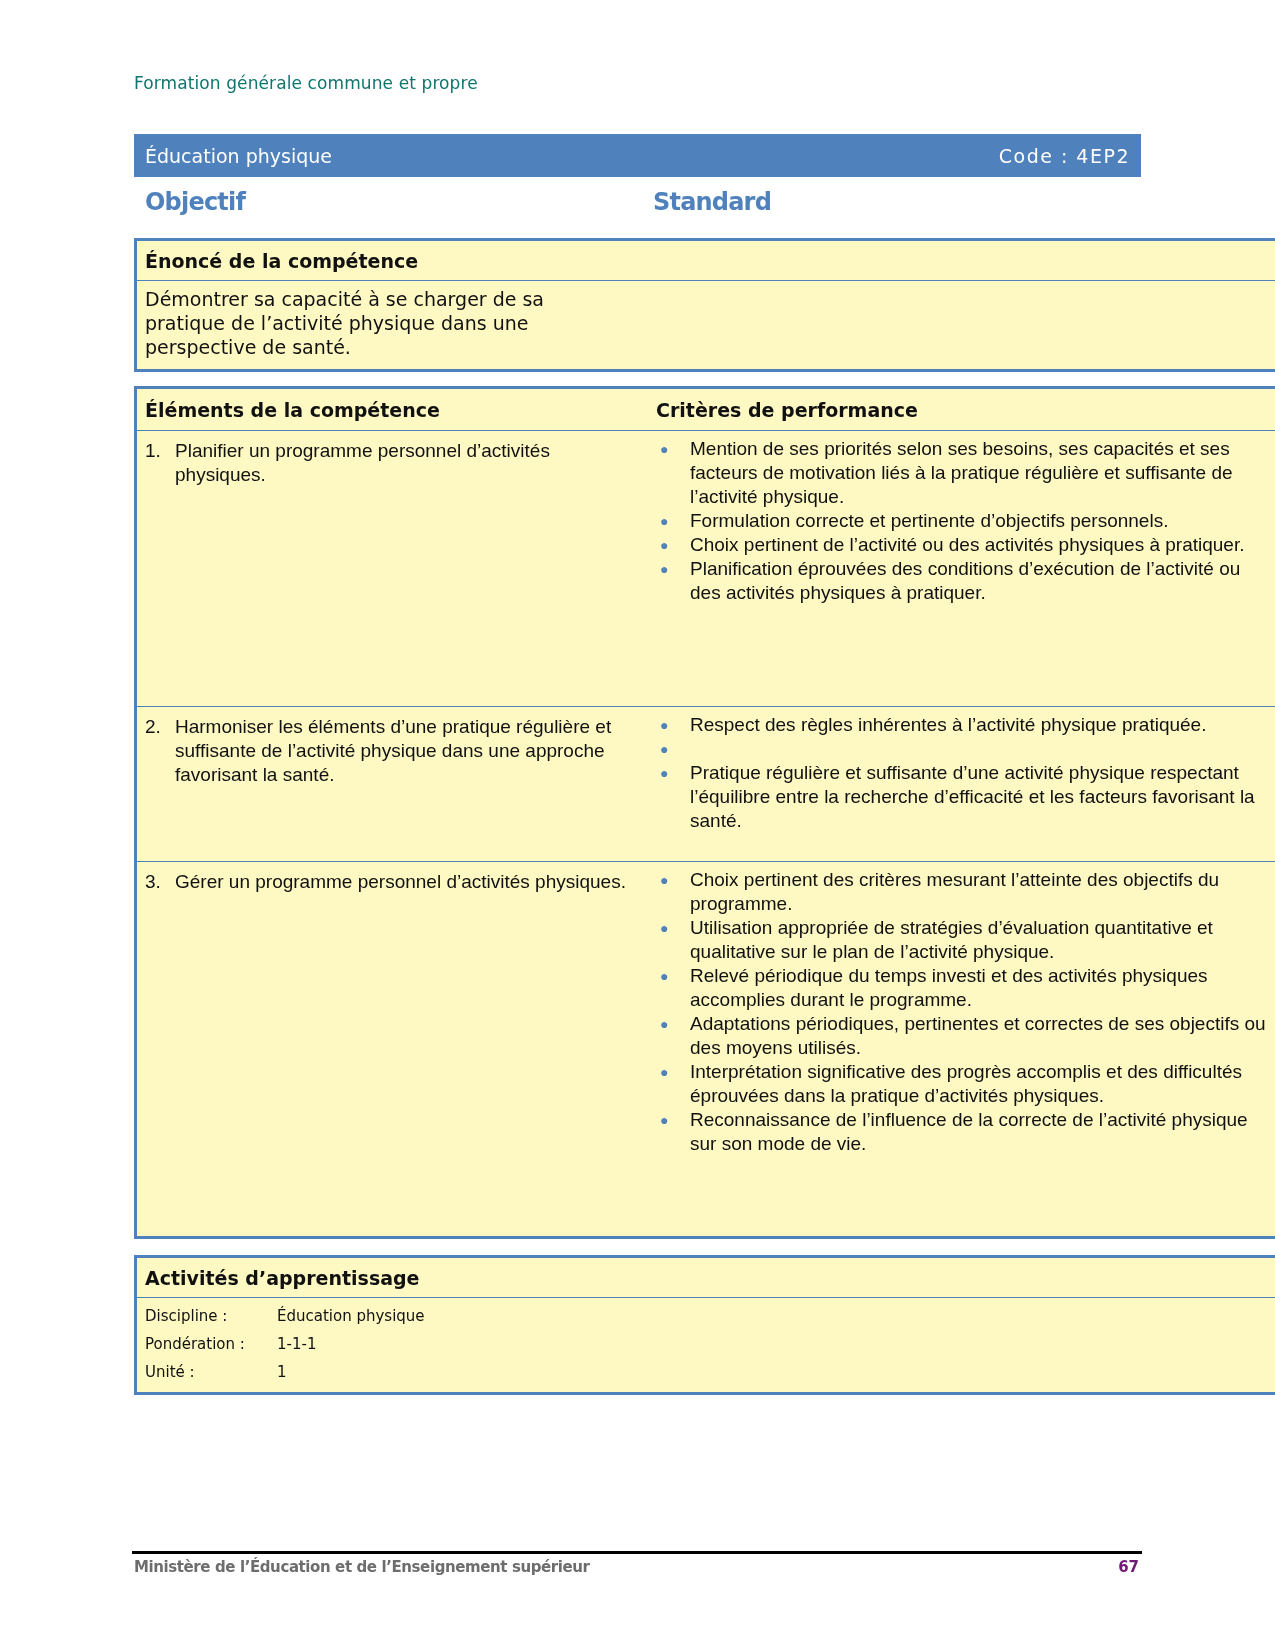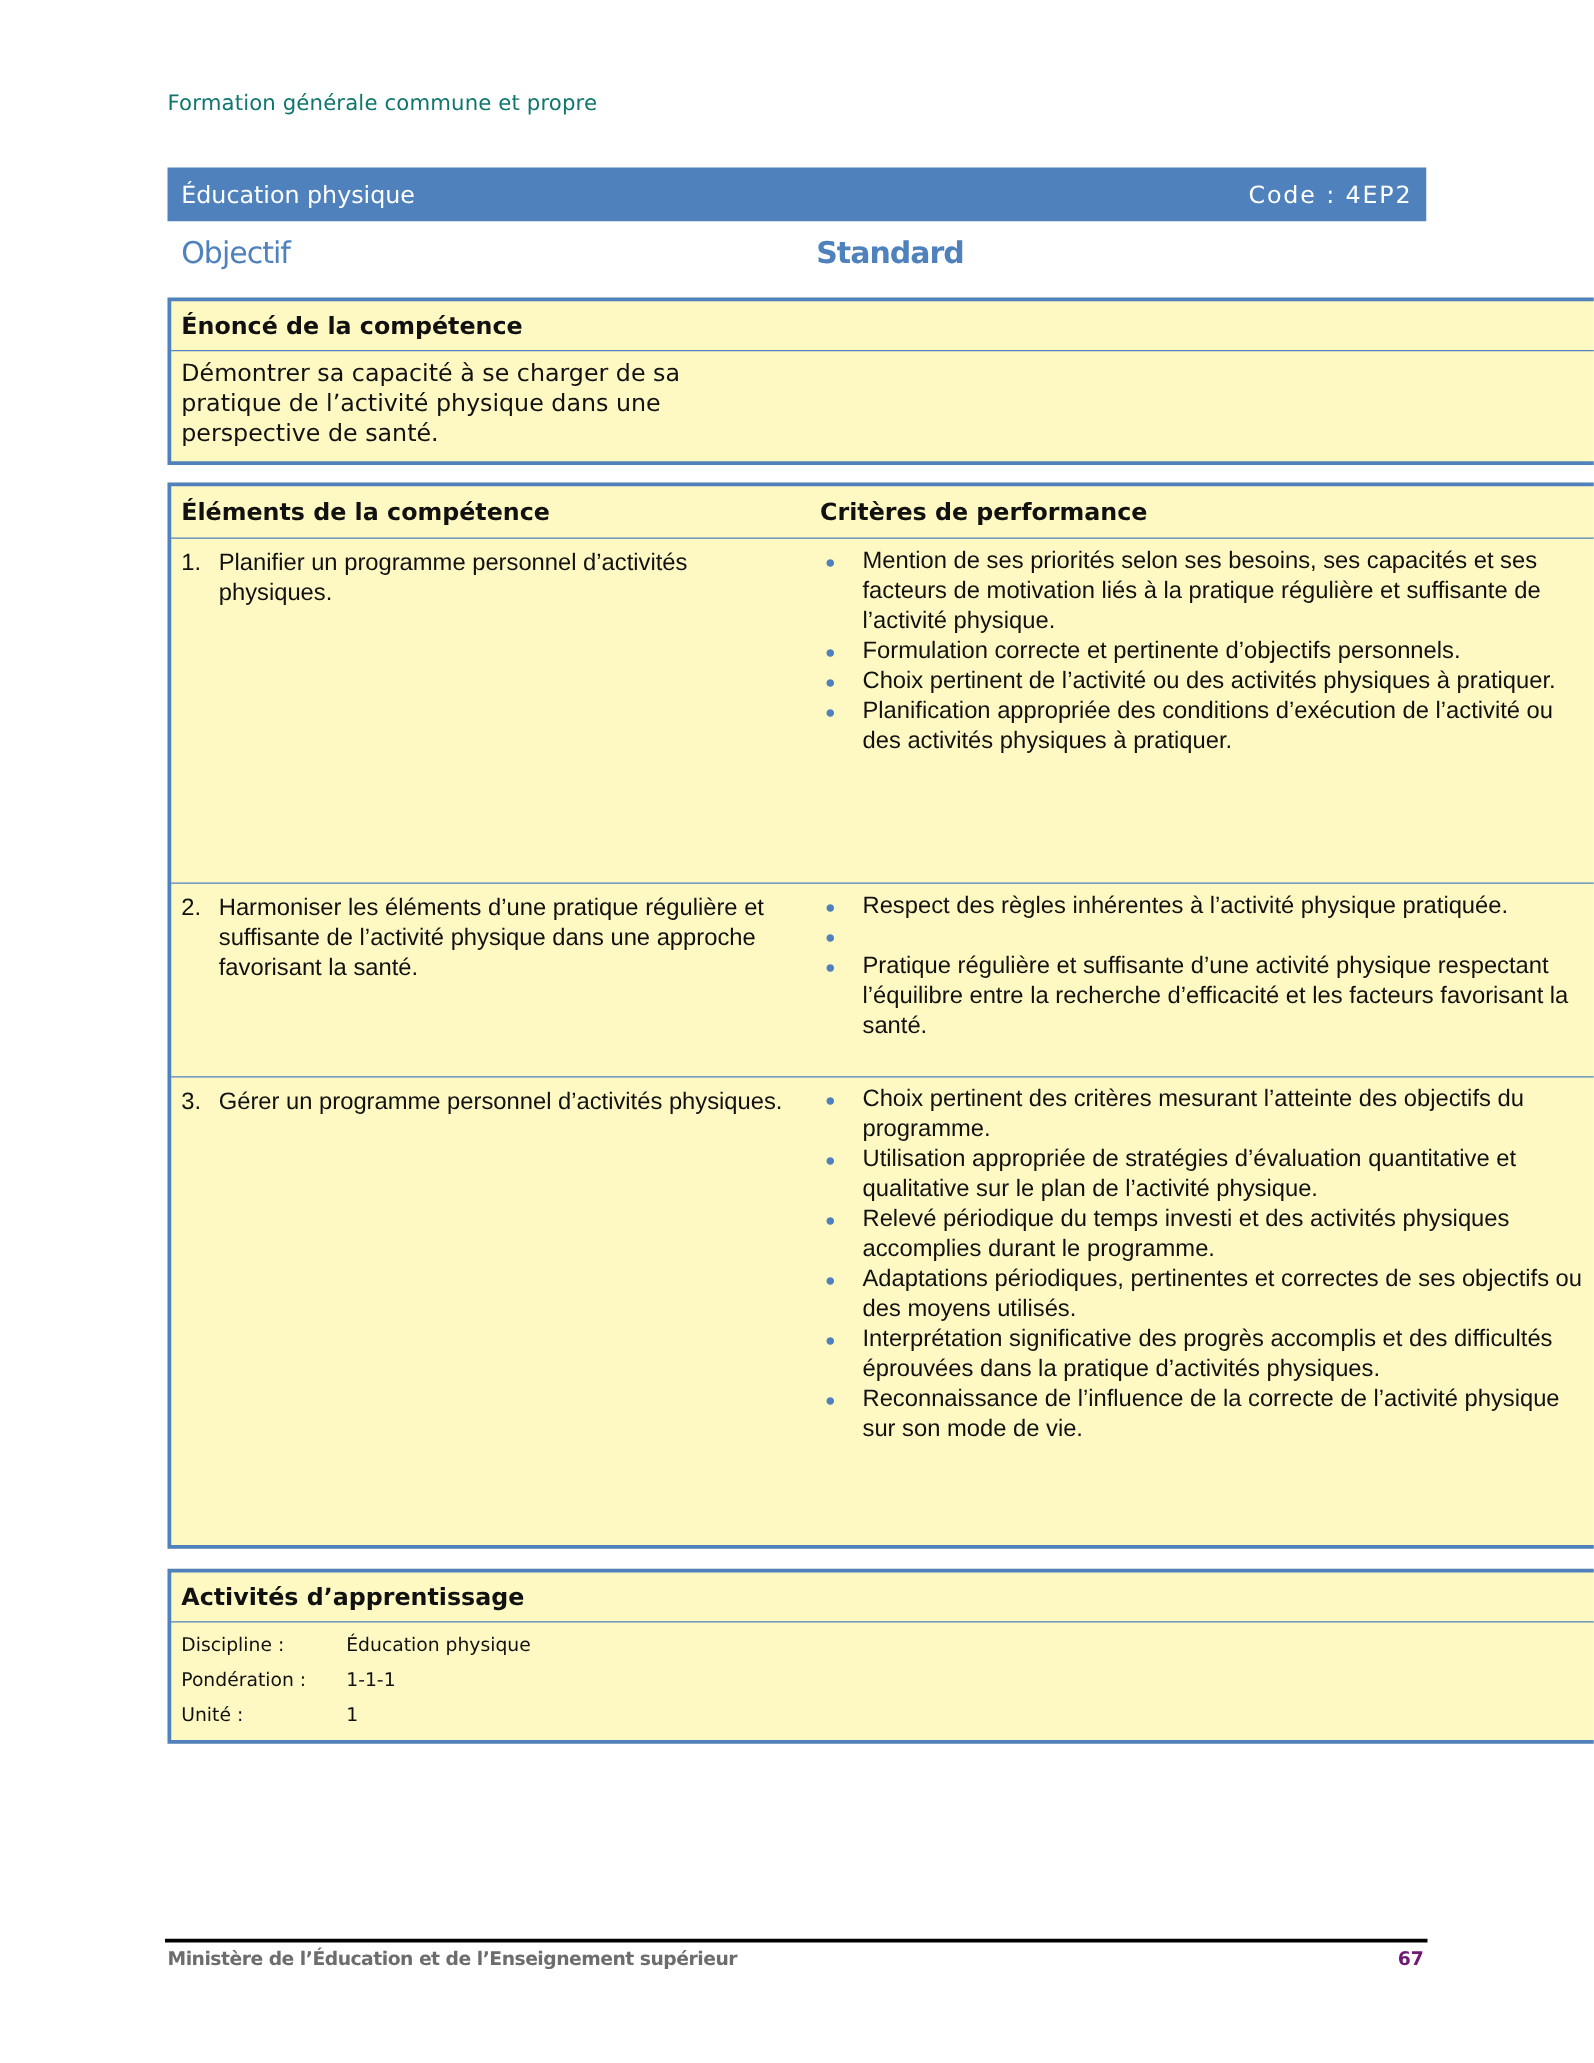--- a/index.html
+++ b/index.html
@@ -5,21 +5,21 @@
   html, body { margin: 0; padding: 0; background: #ffffff; }
   body { width: 1275px; height: 1650px; position: relative; overflow: hidden;
          font-family: "DejaVu Sans", sans-serif; color: #111; }
   .running-head { position: absolute; left: 134px; top: 73px; font-size: 17px;
                   color: #0f766e; letter-spacing: 0.1px; }
   .title-bar { position: absolute; left: 134px; top: 134px; width: 1007px; height: 43px;
                background: #4f81bd; color: #fff; display: flex; align-items: center;
                justify-content: space-between; box-sizing: border-box; padding: 0 11px; font-size: 19px; }
   .title-bar .code { letter-spacing: 1.5px; }
   .objective-row { position: absolute; left: 134px; top: 188px; width: 1007px; height: 36px; }
-  .objective-row .obj { position: absolute; left: 11px; top: 0; font-size: 24px; font-weight: normal;
+  .objective-row .obj { position: absolute; left: 11px; top: 0; font-size: 24px; font-weight: bold;
                         color: #4f81bd; letter-spacing: -0.8px; }
   .objective-row .std { position: absolute; left: 519px; top: 0; font-size: 24px; font-weight: bold;
                         color: #4f81bd; letter-spacing: -0.8px; }
   .box { position: absolute; left: 134px; width: 1153px; box-sizing: border-box;
          border: 3px solid #4f81bd; background: #fef9c3; }
   .box .head { border-bottom: 1.5px solid #4f81bd; padding: 9px 8px 8px 8px; font-weight: bold; font-size: 19px; }
   .box1 { top: 238px; height: 134px; }
   .box1 .body { padding: 6px 8px; font-size: 19px; line-height: 24px; width: 480px; }
   .box2 { top: 386px; height: 853px; }
   .box2 .head { display: flex; padding: 0; }
@@ -86,21 +86,21 @@
           <div class="crit">
             <span class="bullet">●</span>
             <span>Formulation correcte et pertinente d’objectifs personnels.</span>
           </div>
           <div class="crit">
             <span class="bullet">●</span>
             <span>Choix pertinent de l’activité ou des activités physiques à pratiquer.</span>
           </div>
           <div class="crit">
             <span class="bullet">●</span>
-            <span>Planification appropriée des conditions d’exécution de l’activité ou des activités physiques à pratiquer.</span>
+            <span>Planification éprouvées des conditions d’exécution de l’activité ou des activités physiques à pratiquer.</span>
           </div>
         </div>
       </div>
       <div class="row row2">
         <div class="col-left">
           <div class="num-item">
             <span class="n">2.</span>
             <span>Harmoniser les éléments d’une pratique régulière et suffisante de l’activité physique dans une approche favorisant la santé.</span>
           </div>
         </div>

